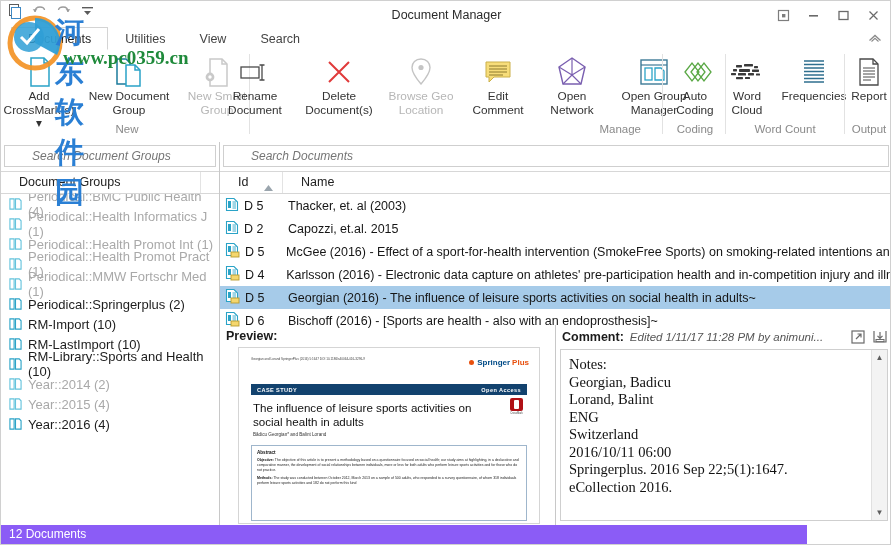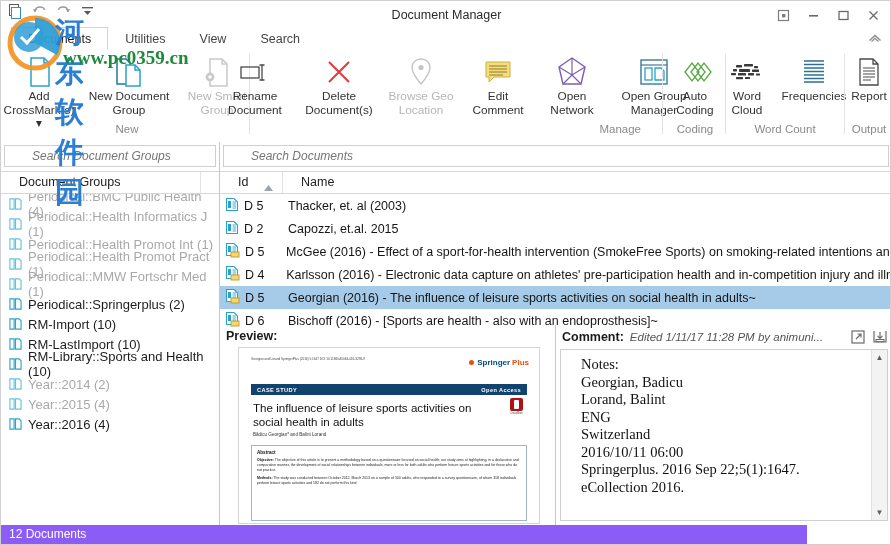--- a/index.html
+++ b/index.html
@@ -177,21 +177,20 @@
   .cmt-head .lbl { font-size: 12.5px; font-weight: bold; color: #1b1b1b; }
   .cmt-head .meta {
     font-size: 11.5px; font-style: italic; color: #555;
     flex: 1; overflow: hidden; white-space: nowrap;
   }
   .cmt-ic { width: 16px; height: 16px; color: #5a5a5a; }
   .cmt-body {
     position: absolute; left: 4px; top: 24px; width: 328px; height: 172px;
     border: 1px solid #cfcfcf; background: #fff; box-sizing: border-box;
     overflow: hidden;
-    padding-left: 12px;
   }
   .cmt-text {
     font-family: "Liberation Serif", serif;
     font-size: 14.5px; color: #111; line-height: 17.5px;
     padding: 6px 0 0 8px; white-space: pre-line;
   }
   .vsb {
     position: absolute; right: 0; top: 0; width: 15px; height: 100%;
     background: #f3f3f3; border-left: 1px solid #e0e0e0;
   }

